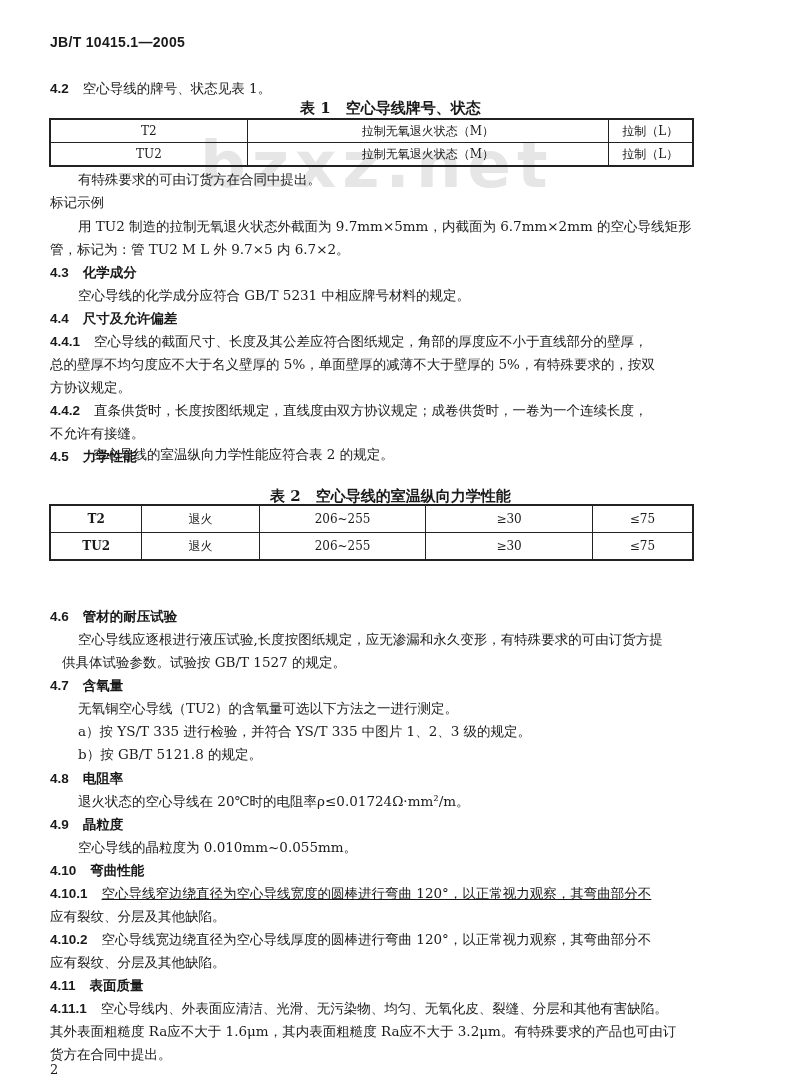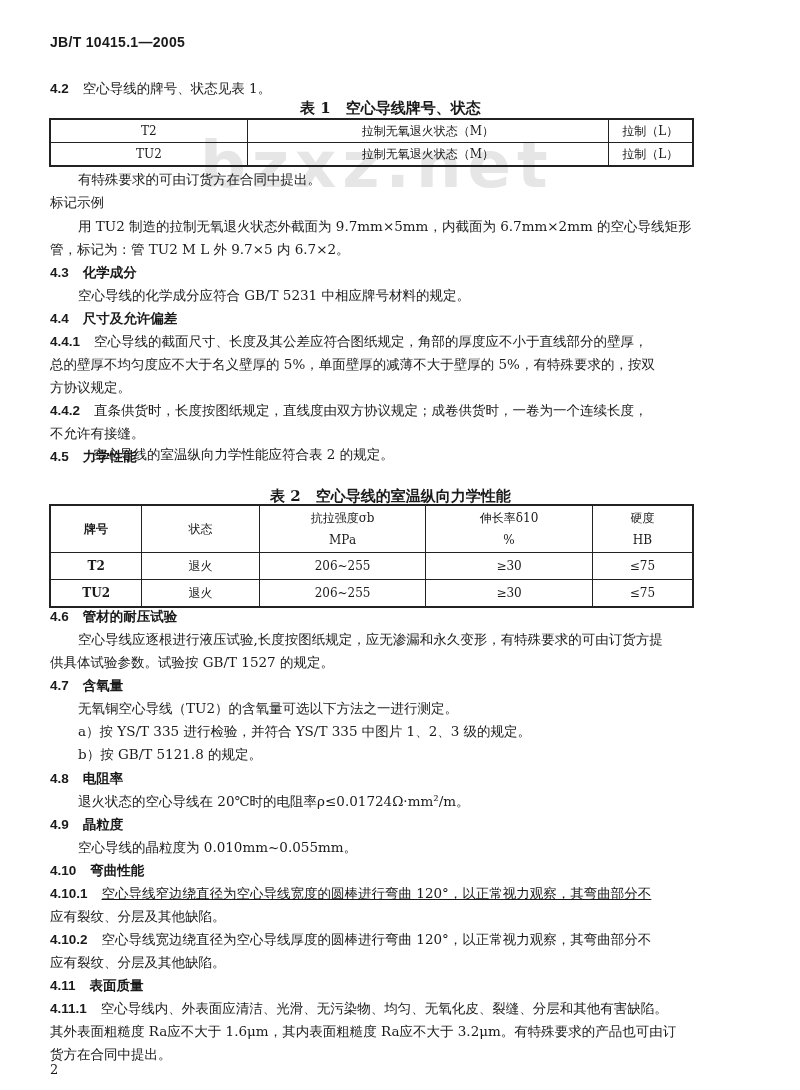--- a/index.html
+++ b/index.html
@@ -92,36 +92,20 @@
 
 <table class="t2">
   <colgroup>
       <col style="width:92px">
       <col style="width:118px">
       <col style="width:167px">
       <col style="width:167px">
       <col style="width:101px">
     </colgroup>
   <tbody>
-      <tr class="hdr">
-    <td class="bold">牌号</td>
-    <td>状态</td>
-    <td>
-      <span class="stack">抗拉强度σb</span>
-      <span class="stack">MPa</span>
-    </td>
-    <td>
-      <span class="stack">伸长率δ10</span>
-      <span class="stack">%</span>
-    </td>
-    <td>
-      <span class="stack">硬度</span>
-      <span class="stack">HB</span>
-    </td>
-  </tr>
   <tr>
     <td class="bold">T2</td>
     <td>退火</td>
     <td>206~255</td>
     <td>≥30</td>
     <td>≤75</td>
   </tr>
   <tr>
     <td class="bold">TU2</td>
     <td>退火</td>
@@ -129,21 +113,21 @@
     <td>≥30</td>
     <td>≤75</td>
   </tr>
 </tbody>
   </table>
 
 <div class="line h" style="left:50px; top:608px;">
   <span class="num">4.6</span><span>管材的耐压试验</span>
 </div>
 <div class="line" style="left:78px; top:631px;">空心导线应逐根进行液压试验,长度按图纸规定，应无渗漏和永久变形，有特殊要求的可由订货方提</div>
-<div class="line" style="left:50px; top:654px;">供具体试验参数。试验按 GB/T 1527 的规定。</div>
+<div class="line" style="left:62px; top:654px;">供具体试验参数。试验按 GB/T 1527 的规定。</div>
 
 <div class="line h" style="left:50px; top:677px;">
   <span class="num">4.7</span><span>含氧量</span>
 </div>
 <div class="line" style="left:78px; top:700px;">无氧铜空心导线（TU2）的含氧量可选以下方法之一进行测定。</div>
 <div class="line" style="left:78px; top:723px;">a）按 YS/T 335 进行检验，并符合 YS/T 335 中图片 1、2、3 级的规定。</div>
 <div class="line" style="left:78px; top:746px;">b）按 GB/T 5121.8 的规定。</div>
 
 <div class="line h" style="left:50px; top:770px;">
   <span class="num">4.8</span><span>电阻率</span>

